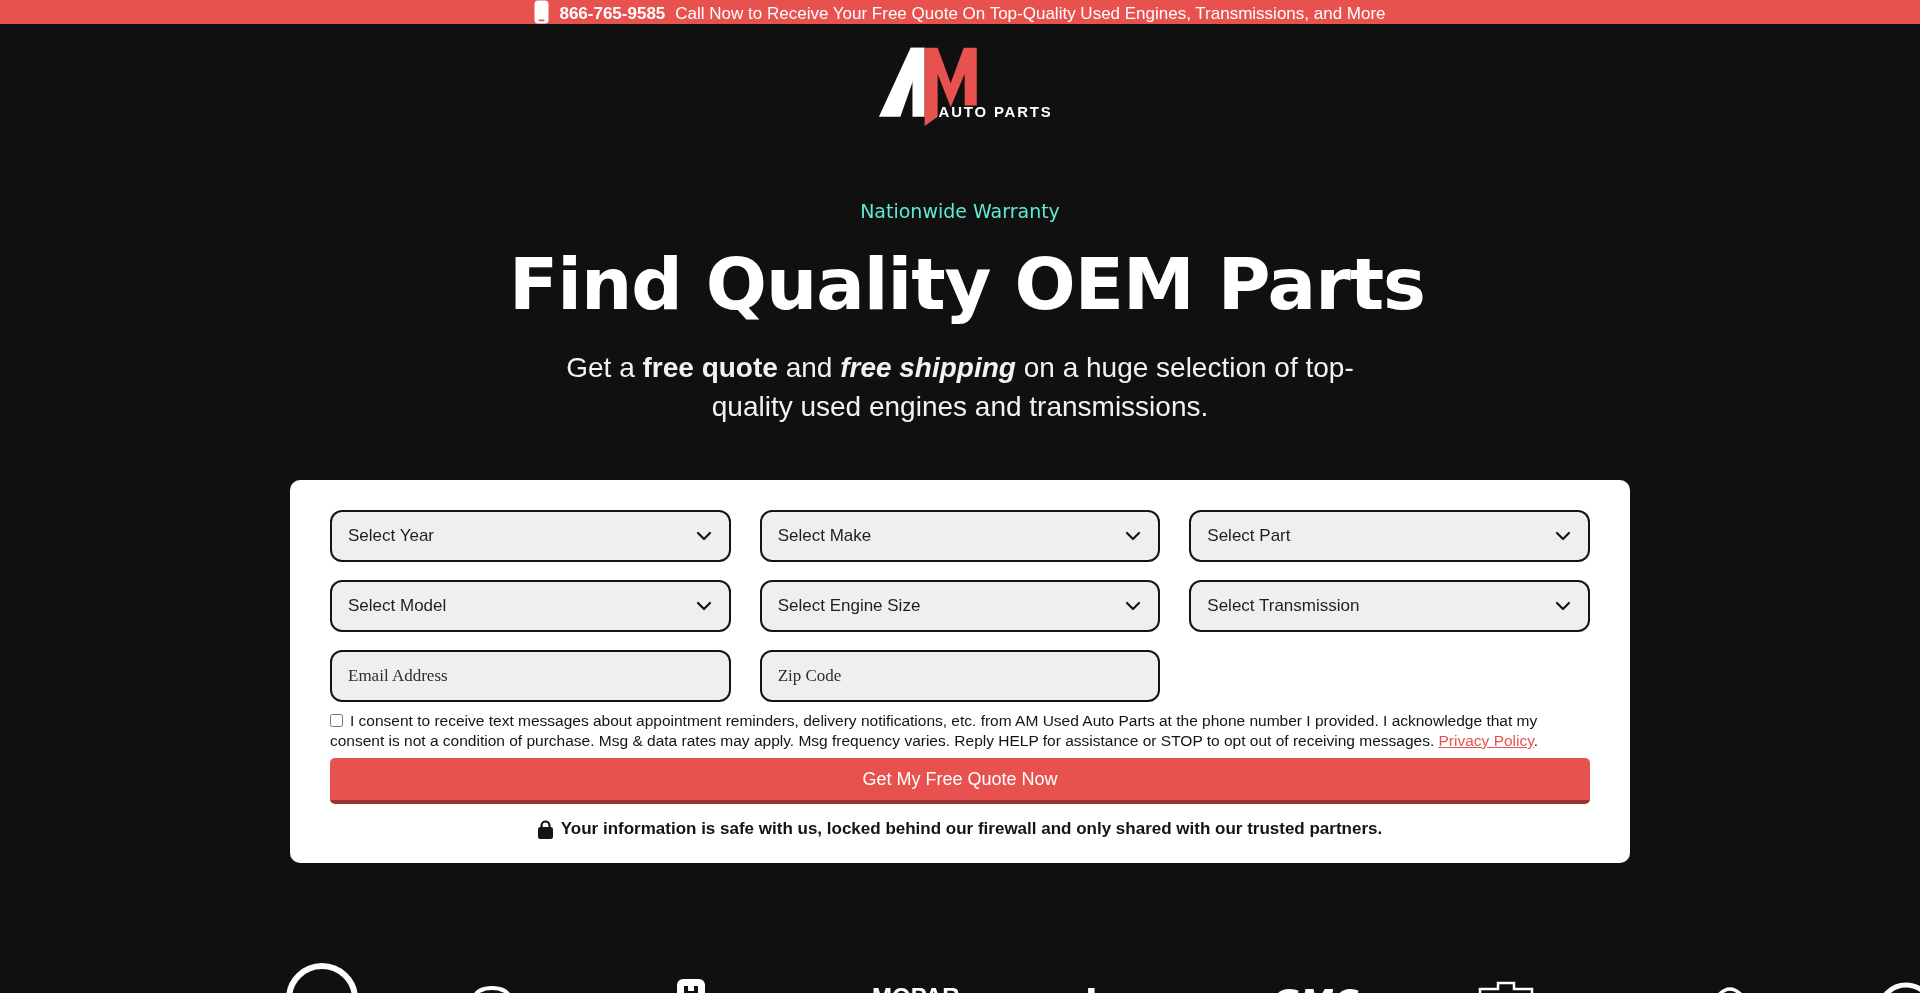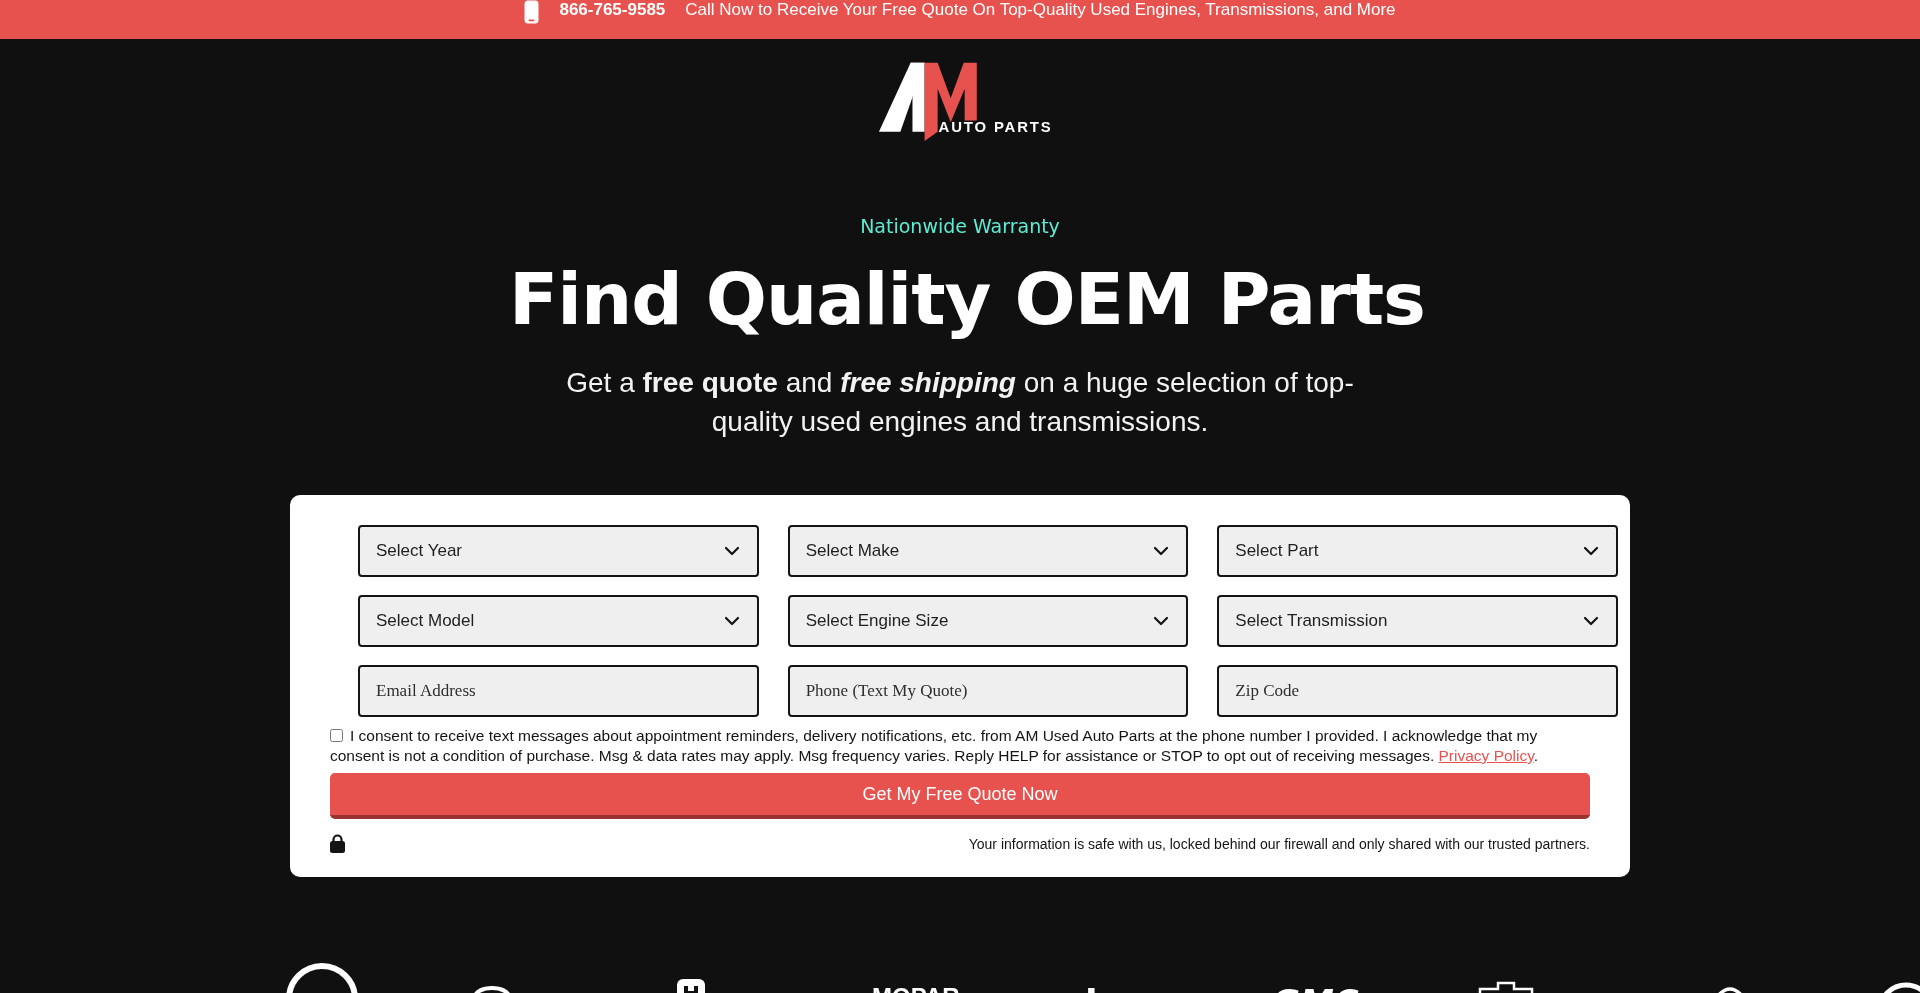--- a/index.html
+++ b/index.html
@@ -4,24 +4,24 @@
 <style>
   * { box-sizing: border-box; margin: 0; padding: 0; }
   html,body { width: 1920px; height: 993px; overflow: hidden; }
   body {
     background: #101010;
     font-family: "Liberation Sans", sans-serif;
     position: relative;
   }
   
   .banner {
-    height: 39px;
+    height: 24px;
     background: #E8524E;
-    display: flex; align-items: flex-start; justify-content: center;
-    gap: 20px;
+    display: flex; align-items: flex-end; justify-content: center;
+    gap: 10px;
     color: #fff; font-size: 17px;
   }
   .banner b { font-weight: 700; }
   .phone-icon { width: 15px; height: 24px; display: inline-block; }
   
   .logo-wrap { display: flex; justify-content: center; margin-top: 20px; }
   
   .tagline {
     margin-top: 74px; text-align: center;
     color: #5eead4; font-size: 19px; font-weight: 400;
@@ -45,26 +45,25 @@
     background: #ffffff; border-radius: 10px;
     padding: 30px 40px 18px;
   }
   .field-grid {
     display: grid; grid-template-columns: repeat(3, 1fr);
     column-gap: 29px; row-gap: 18px;
   }
   .field {
     height: 52px; width: 100%;
     background: #EFEFEF;
-    border: 2px solid #141414; border-radius: 4px;
+    border: 2px solid #141414; border-radius: 12px;
     display: flex; align-items: center; justify-content: space-between;
     padding: 0 16px;
     font-size: 17px; color: #1f1f1f;
     cursor: pointer;
-    margin-left: 28px;
   }
   .field .chev { width: 18px; height: 18px; flex: 0 0 auto; }
   input.field {
     display: block; cursor: text;
     font-family: Liberation Serif, serif;
   }
   input.field::placeholder { color: #2e2e2e; opacity: 1; }
   
   .consent {
     margin-top: 9px;
@@ -79,22 +78,22 @@
   .submit-btn {
     margin-top: 7px; width: 100%; height: 46px;
     background: #E8524E; color: #fff;
     border: none; border-bottom: 4px solid #99332F; border-radius: 5px;
     font-size: 18px; font-weight: 400;
     font-family: "Liberation Sans", sans-serif;
     cursor: pointer; display: block;
   }
   
   .safe-row {
-    margin-top: 15px; display: flex; align-items: center; justify-content: space-between;
-    gap: 8px; color: #141414; font-size: 14px; padding-bottom: 6px;
+    margin-top: 15px; display: flex; align-items: center; justify-content: center;
+    gap: 8px; color: #141414; font-size: 17px; padding-bottom: 6px; font-weight: bold;
   }
   .lock-icon { width: 15px; height: 19px; }
   
   .brand-strip {
     position: absolute; left: 0; bottom: 0;
     width: 1920px; height: 40px; overflow: hidden;
   }
   .brand { position: absolute; color: #fff; }
   .brand-text { font-weight: 700; color: #fff; white-space: nowrap; }
 </style>
@@ -158,21 +157,20 @@
           <polyline points="3,6 9,12 15,6" fill="none" stroke="#141414" stroke-width="2.2" stroke-linecap="round" stroke-linejoin="round"></polyline>
         </svg>
     </div>
     <div class="field">
       <span>Select Transmission</span>
       <svg class="chev" viewBox="0 0 18 18">
           <polyline points="3,6 9,12 15,6" fill="none" stroke="#141414" stroke-width="2.2" stroke-linecap="round" stroke-linejoin="round"></polyline>
         </svg>
     </div>
     <input class="field" type="text" placeholder="Email Address" style="">
-    <input class="field" type="text" placeholder="Phone (Text My Quote)" style="">
     <input class="field" type="text" placeholder="Zip Code" style="">
   </div>
 
   <div class="consent">
     <input type="checkbox" style=""><span>I consent to receive text messages about appointment reminders, delivery notifications, etc. from AM Used Auto Parts at the phone number I provided. I acknowledge that my consent is not a condition of purchase. Msg &amp; data rates may apply. Msg frequency varies. Reply HELP for assistance or STOP to opt out of receiving messages. </span><a>Privacy Policy</a><span>.</span>
   </div>
 
   <button class="submit-btn">Get My Free Quote Now</button>
 
   <div class="safe-row">

